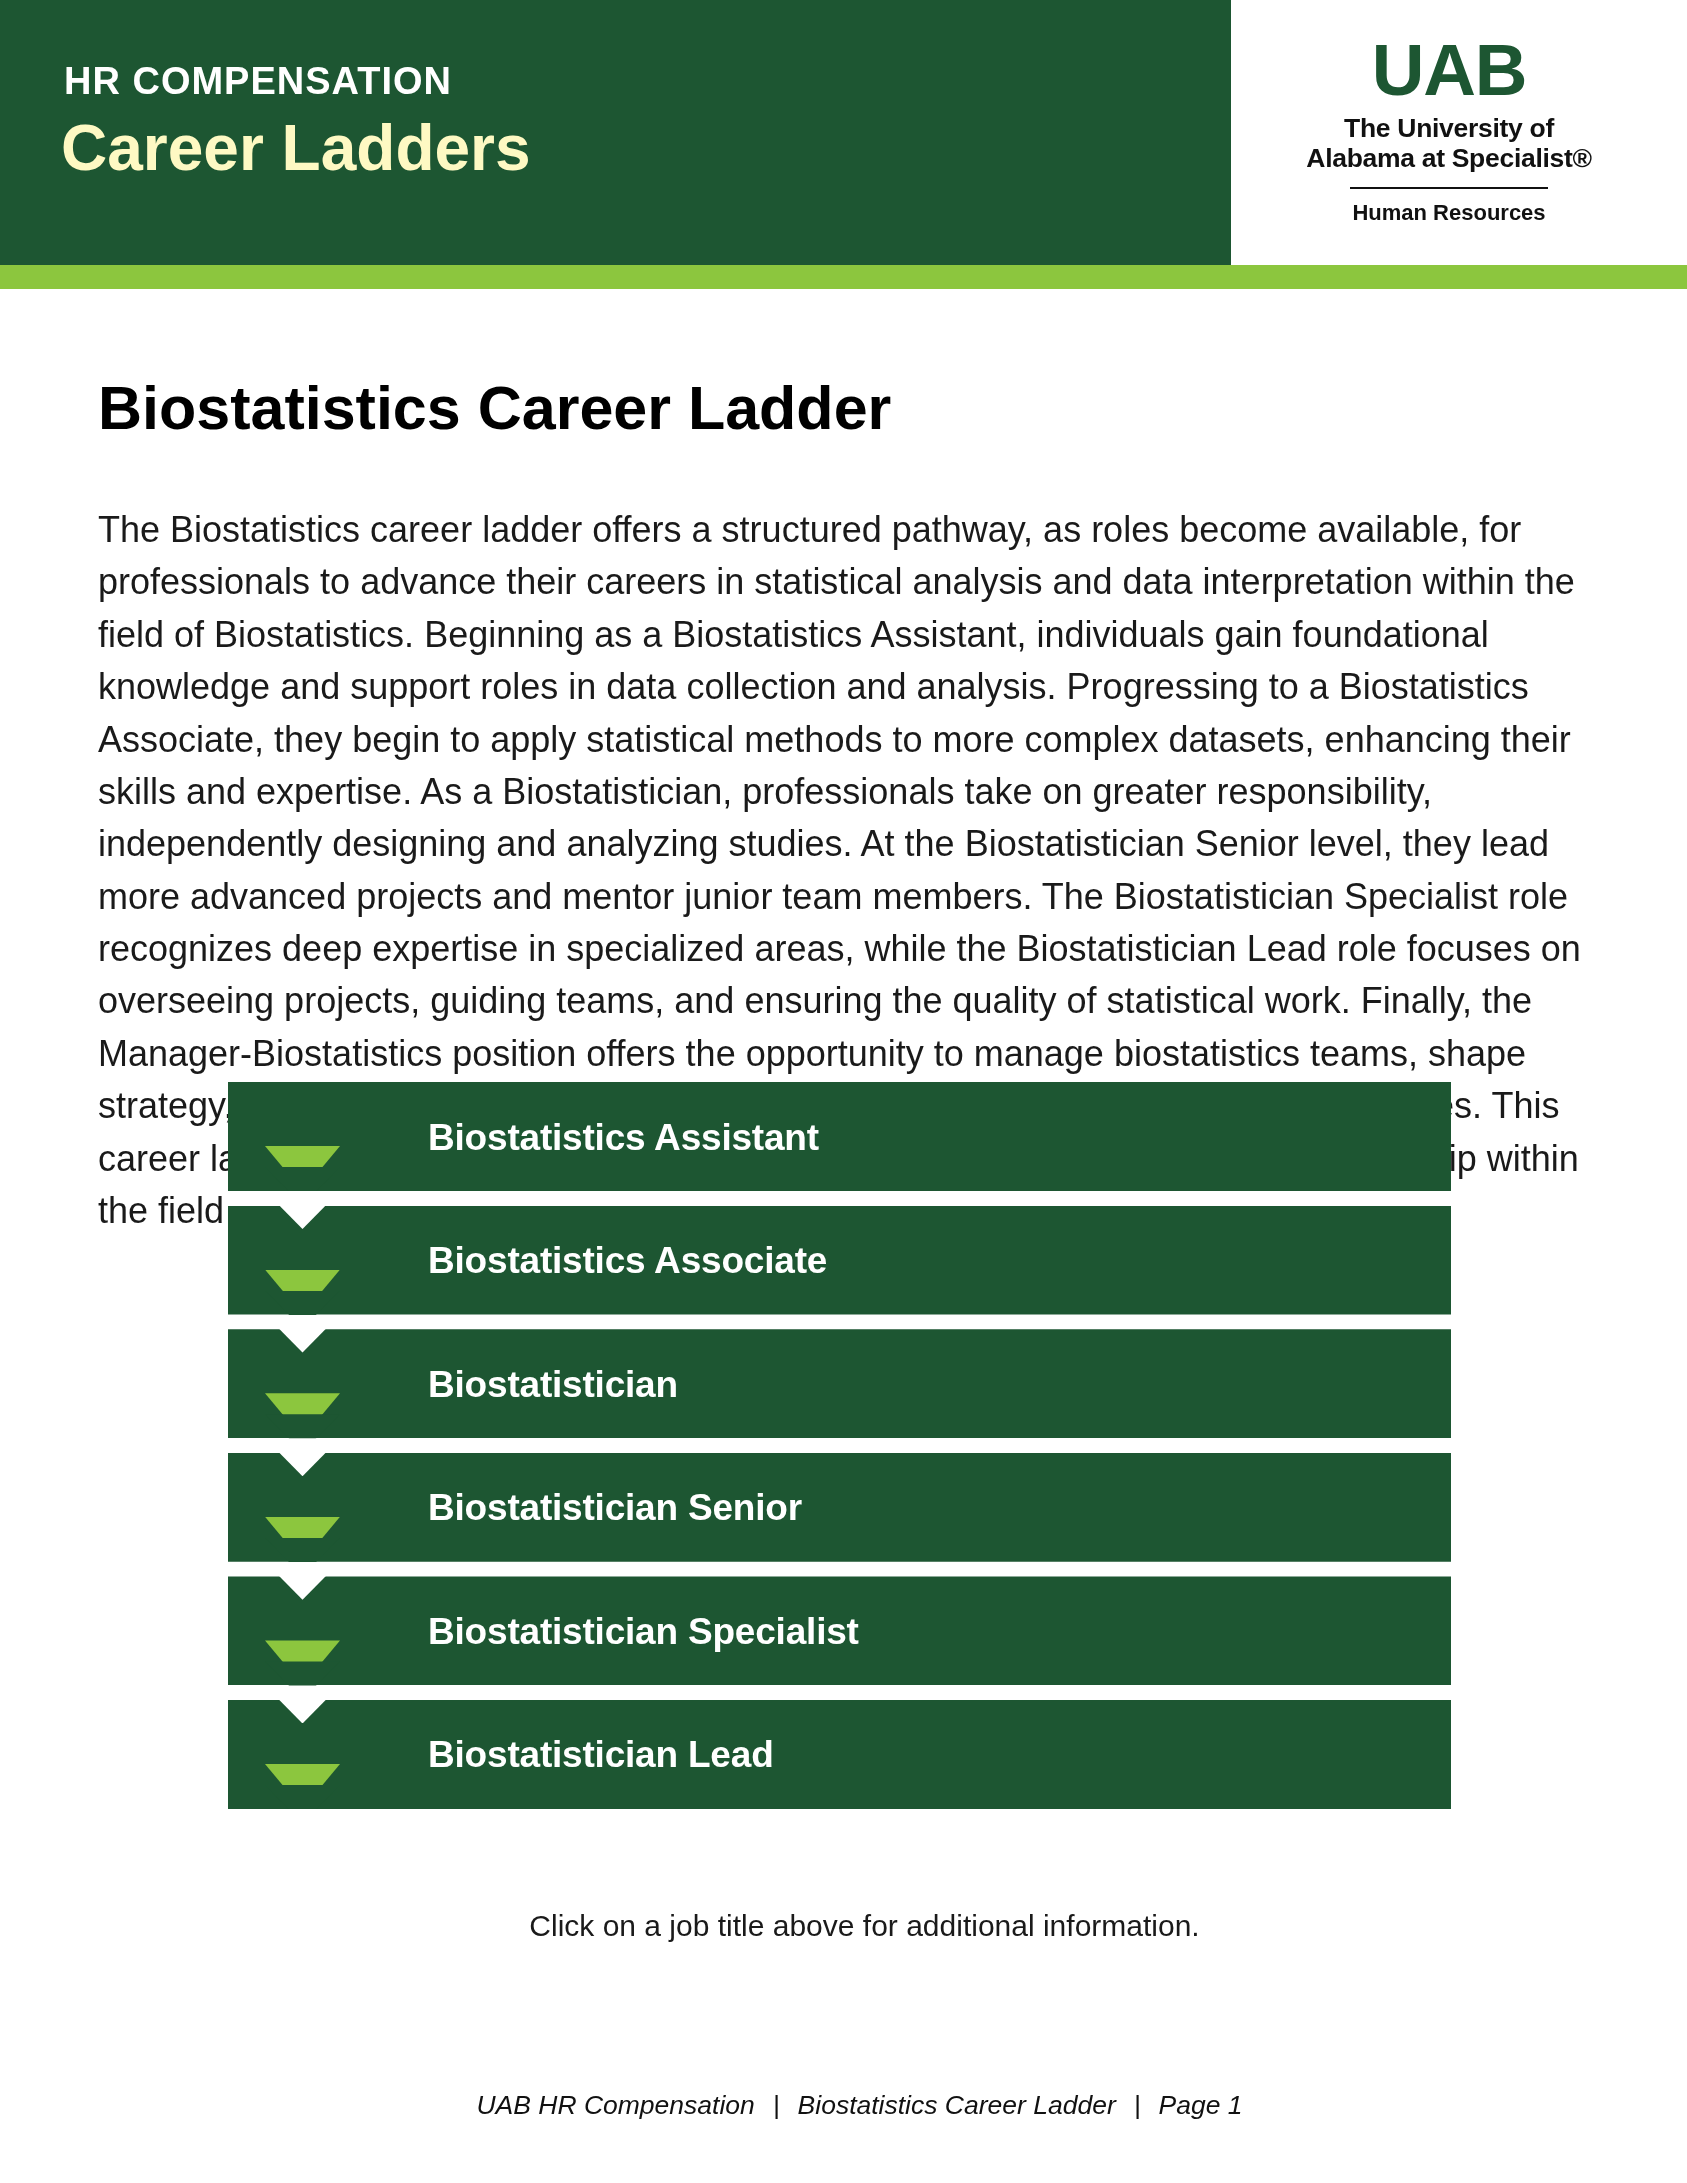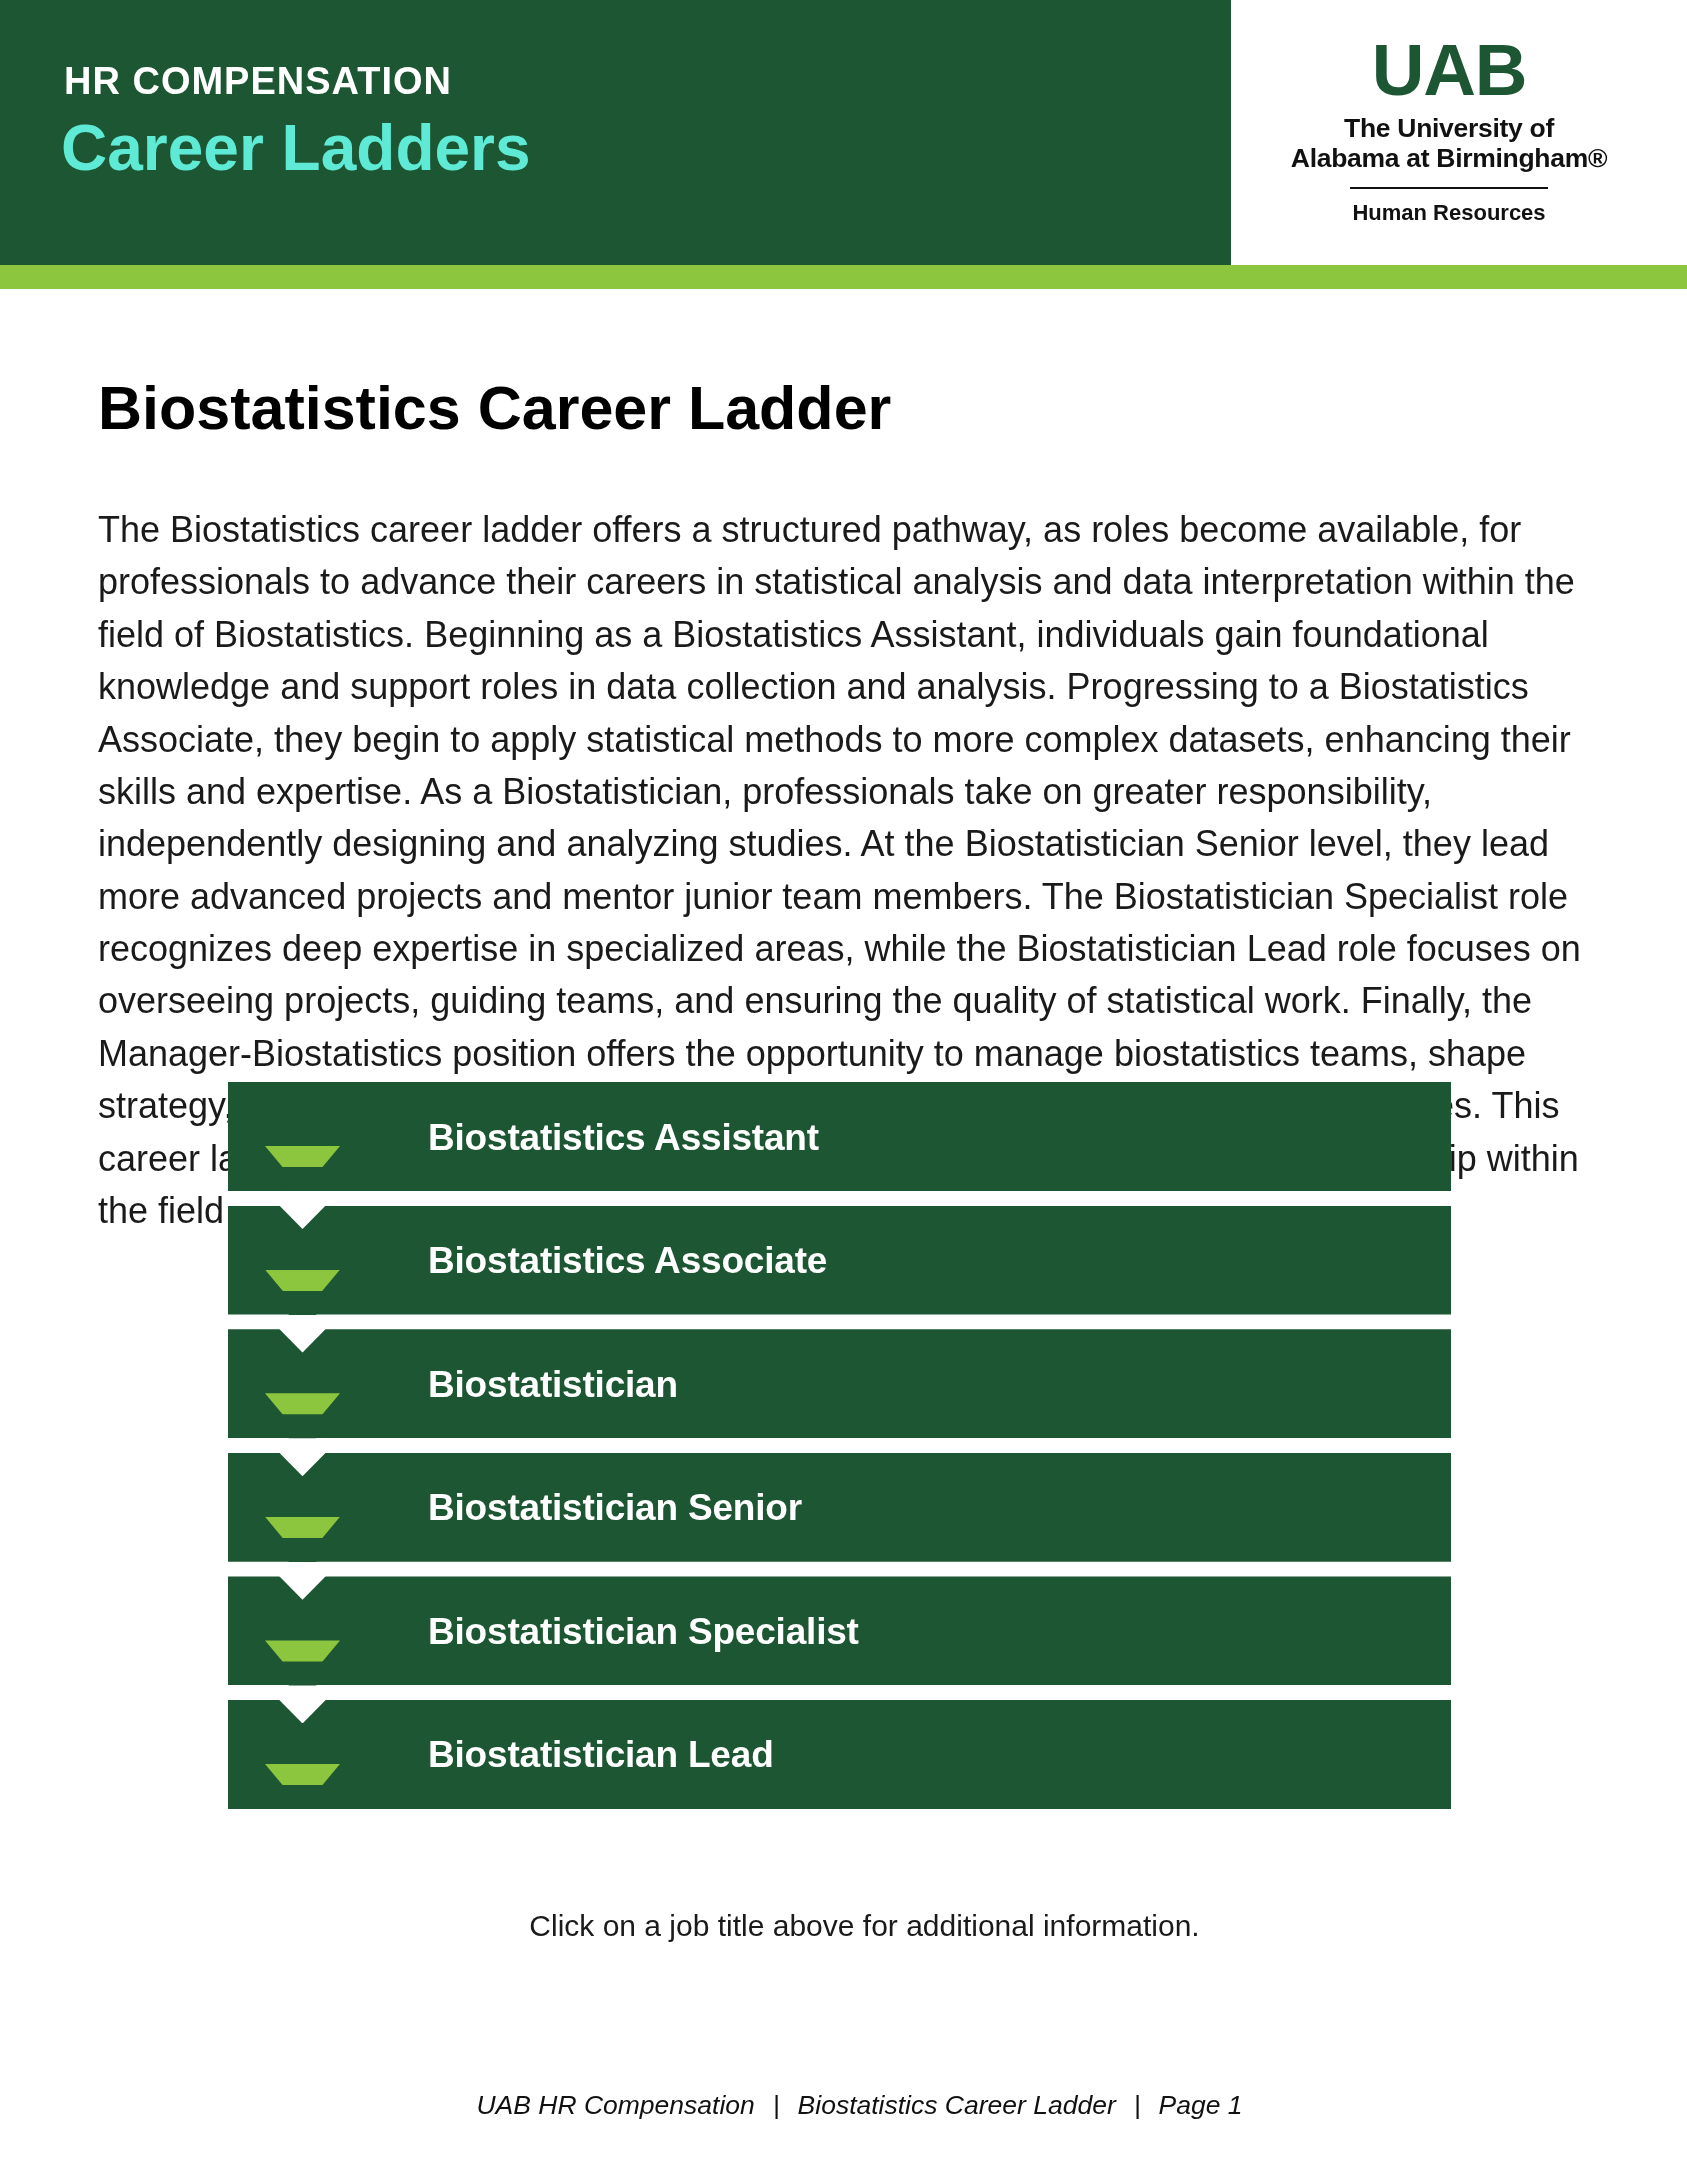--- a/index.html
+++ b/index.html
@@ -45,21 +45,21 @@
     font-weight: bold;
     letter-spacing: 1px;
     line-height: 1;
     white-space: nowrap;
   }
 
   #header-title {
     position: absolute;
     left: 61px;
     top: 116px;
-    color: #5eead4;
+    color: #fef9c3;
     font-size: 64px;
     font-weight: bold;
     line-height: 1;
     white-space: nowrap;
   }
 
   #accent-stripe {
     position: absolute;
     left: 0;
     top: 265px;
@@ -288,21 +288,21 @@
     <div id="header-kicker">HR COMPENSATION</div>
     <div id="header-title">Career Ladders</div>
   </div>
 
   <div id="accent-stripe"></div>
 
   <div id="logo-block">
     <div id="logo-uab">UAB</div>
     <div id="logo-univ">
       <div>The University of</div>
-      <div>Alabama at Birmingham®</div>
+      <div>Alabama at Specialist®</div>
     </div>
     <div id="logo-rule"></div>
     <div id="logo-hr">Human Resources</div>
   </div>
 
   <div id="doc-title">Biostatistics Career Ladder</div>
 
   <div id="intro-paragraph">The Biostatistics career ladder offers a structured pathway, as roles become available, for professionals to advance their careers in statistical analysis and data interpretation within the field of Biostatistics. Beginning as a Biostatistics Assistant, individuals gain foundational knowledge and support roles in data collection and analysis. Progressing to a Biostatistics Associate, they begin to apply statistical methods to more complex datasets, enhancing their skills and expertise. As a Biostatistician, professionals take on greater responsibility, independently designing and analyzing studies. At the Biostatistician Senior level, they lead more advanced projects and mentor junior team members. The Biostatistician Specialist role recognizes deep expertise in specialized areas, while the Biostatistician Lead role focuses on overseeing projects, guiding teams, and ensuring the quality of statistical work. Finally, the Manager-Biostatistics position offers the opportunity to manage biostatistics teams, shape strategy, and contribute to the overall direction of research and data analysis initiatives. This career ladder provides opportunities for growth, technical development, and leadership within the field of biostatistics.</div>
 
   <div id="ladder">

